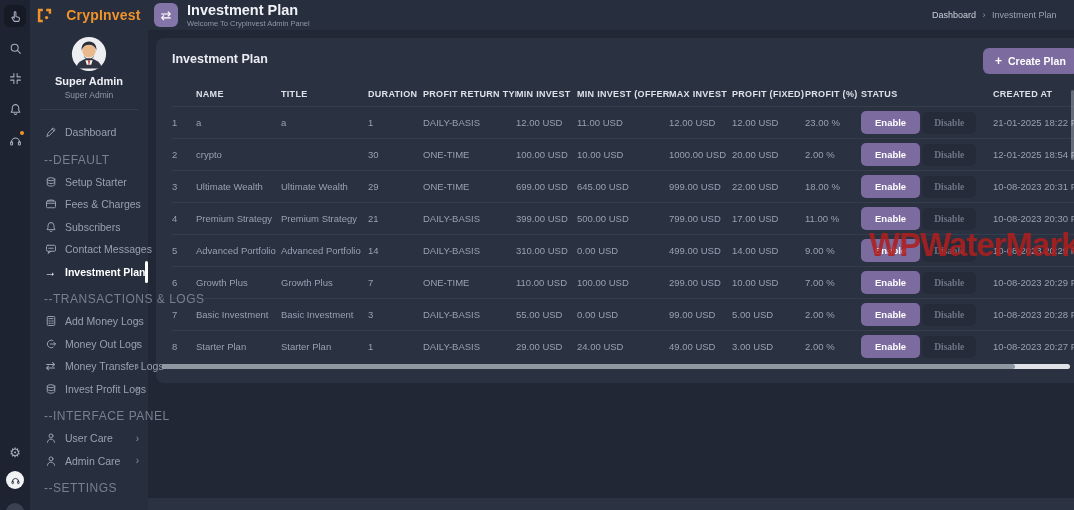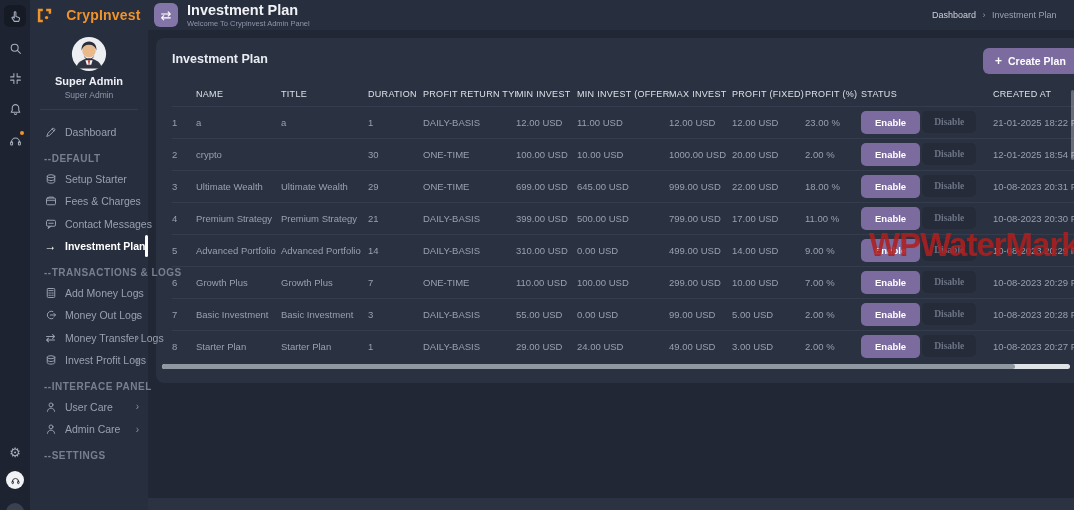--- a/index.html
+++ b/index.html
@@ -25,21 +25,21 @@
   
   #sidebar { position:absolute; left:30px; top:0; width:118px; height:510px; background:#272e3d; z-index:5; }
   #logo { position:absolute; top:7px; left:0; width:118px; display:flex; align-items:center; justify-content:center; gap:14px; }
   #logo svg { width:15px; height:15px; }
   #logo-text { font-size:14px; font-weight:bold; color:#f0932a; letter-spacing:.2px; }
   #avatar { position:absolute; top:36px; left:50%; transform:translateX(-50%); width:36px; height:36px; }
   #user-name { position:absolute; top:75px; width:100%; text-align:center; font-size:11px; font-weight:bold; color:#eef0f5; }
   #user-role { position:absolute; top:90px; width:100%; text-align:center; font-size:8.5px; color:#8f97a8; }
   #sidebar-divider { position:absolute; top:109px; left:10px; right:10px; height:1px; background:#353c4c; }
   #menu { position:absolute; top:121px; left:0; width:118px; }
-  .menu-section-label { padding:9px 0 4px 14px; font-size:10px; font-weight:bold; letter-spacing:.5px; color:#78808f; white-space:nowrap; }
+  .menu-section-label { padding:9px 0 4px 14px; font-size:12px; font-weight:normal; letter-spacing:.5px; color:#78808f; white-space:nowrap; }
   .menu-item { position:relative; display:flex; align-items:center; height:22.5px; padding-left:14px; gap:8px;
     color:#99a1b1; font-size:10.5px; cursor:pointer; white-space:nowrap; }
   .menu-item .mi-icon { width:13px; height:13px; display:flex; align-items:center; justify-content:center; flex:0 0 13px; }
   .menu-item .mi-icon svg { width:12px; height:12px; }
   .menu-item .mi-char { font-size:12px; line-height:1; }
   .menu-item .chev { position:absolute; right:9px; font-size:10px; color:#8790a0; }
   .menu-item.active { color:#ffffff; font-weight:bold; }
   .menu-item.active::after { content:""; position:absolute; right:0; top:0px; width:3px; height:22px; background:#ffffff; border-radius:2px; }
 
   
@@ -58,24 +58,24 @@
   
   #card { position:absolute; left:8px; top:38px; width:932px; height:345px; background:#2a3140; border-radius:8px; }
   #card-title { position:absolute; left:16px; top:14px; font-size:12.5px; font-weight:bold; color:#e9ecf2; }
   #create-btn { position:absolute; left:827px; top:10px; height:26px; padding:0 12px; display:flex; align-items:center; gap:6px;
     background:#7b6b9e; color:#fff; border:none; border-radius:6px; font-size:10.5px; font-weight:bold;
     font-family:"Liberation Sans", sans-serif; cursor:pointer; }
   #create-btn .plus { font-size:12px; font-weight:bold; }
 
   #table-wrap { position:absolute; left:16px; top:44px; width:916px; }
   table { border-collapse:collapse; table-layout:fixed; width:971px; }
-  th { height:24px; text-align:left; font-size:9px; font-weight:normal; color:#dde1e9; letter-spacing:.3px; white-space:nowrap; overflow:hidden; }
+  th { height:24px; text-align:left; font-size:9px; font-weight:bold; color:#dde1e9; letter-spacing:.3px; white-space:nowrap; overflow:hidden; }
   td { height:32px; font-size:9.5px; color:#98a1b1; white-space:nowrap; overflow:hidden; }
   tbody tr { border-top:1px solid #343c4e; }
-  .btn-grp { display:inline-flex; align-items:flex-start; }
+  .btn-grp { display:inline-flex; align-items:flex-end; }
   .btn-enable { background:#7b6b9e; color:#fff; font-weight:bold; font-size:9.5px; border:none; border-radius:5px;
     padding:6px 14px; cursor:pointer; font-family:"Liberation Sans", sans-serif; }
   .btn-disable { background:#252b39; color:#6c7486; font-weight:bold; font-size:9.5px; border:none; border-radius:5px;
     padding:6px 12px; margin-left:2px; cursor:pointer; font-family:Liberation Serif, serif; }
 
   #hscroll-track { position:absolute; left:6px; top:326px; width:908px; height:5px; background:#dfe2e6; border-radius:3px; }
   #hscroll-thumb { position:absolute; left:0; top:0; width:853px; height:5px; background:#8f97a1; border-radius:3px; cursor:pointer; }
   #vscroll { position:absolute; right:0px; top:90px; width:3px; height:70px; background:rgba(215,220,228,.35); border-radius:2px; cursor:pointer; }
 
   #footer-band { position:absolute; left:0; top:498px; width:100%; height:12px; background:#2b3241; }
@@ -180,20 +180,29 @@
       </div>
       <div class="menu-item">
         <span class="mi-icon">
           <svg viewBox="0 0 16 16" fill="none" stroke="currentColor" stroke-width="1.3" stroke-linecap="round" stroke-linejoin="round">
             <rect x="2" y="4" width="12" height="9" rx="1.5"></rect>
             <path d="M2 7h12"></path>
             <path d="M5 4V2.8h6V4"></path>
           </svg>
         </span>
         <span>Fees &amp; Charges</span>
+      </div>
+      <div class="menu-item">
+        <span class="mi-icon">
+          <svg viewBox="0 0 16 16" fill="none" stroke="currentColor" stroke-width="1.3" stroke-linecap="round" stroke-linejoin="round">
+            <path d="M8 2a4 4 0 0 0-4 4v3L2.7 11.5h10.6L12 9V6a4 4 0 0 0-4-4z"></path>
+            <path d="M6.6 13.3a1.5 1.5 0 0 0 2.8 0"></path>
+          </svg>
+        </span>
+        <span>Subscribers</span>
       </div>
       <div class="menu-item">
         <span class="mi-icon">
           <svg viewBox="0 0 16 16" fill="none" stroke="currentColor" stroke-width="1.3" stroke-linecap="round" stroke-linejoin="round">
             <rect x="2" y="3" width="12" height="8" rx="1.8"></rect>
             <path d="M5.5 11 4 14l4-3"></path>
             <path d="M5 7h6"></path>
           </svg>
         </span>
         <span>Contact Messages</span>

